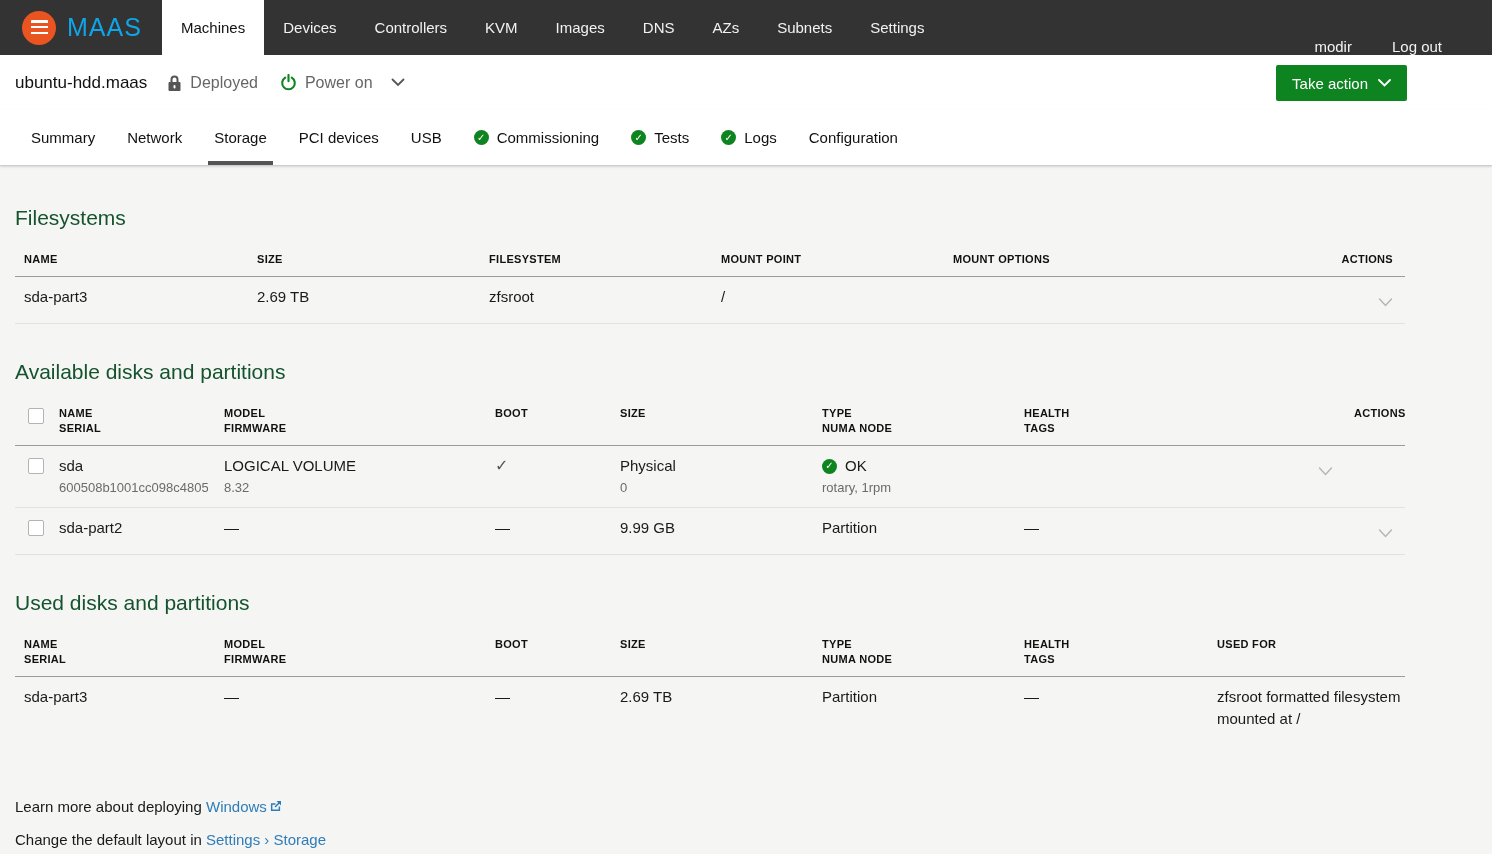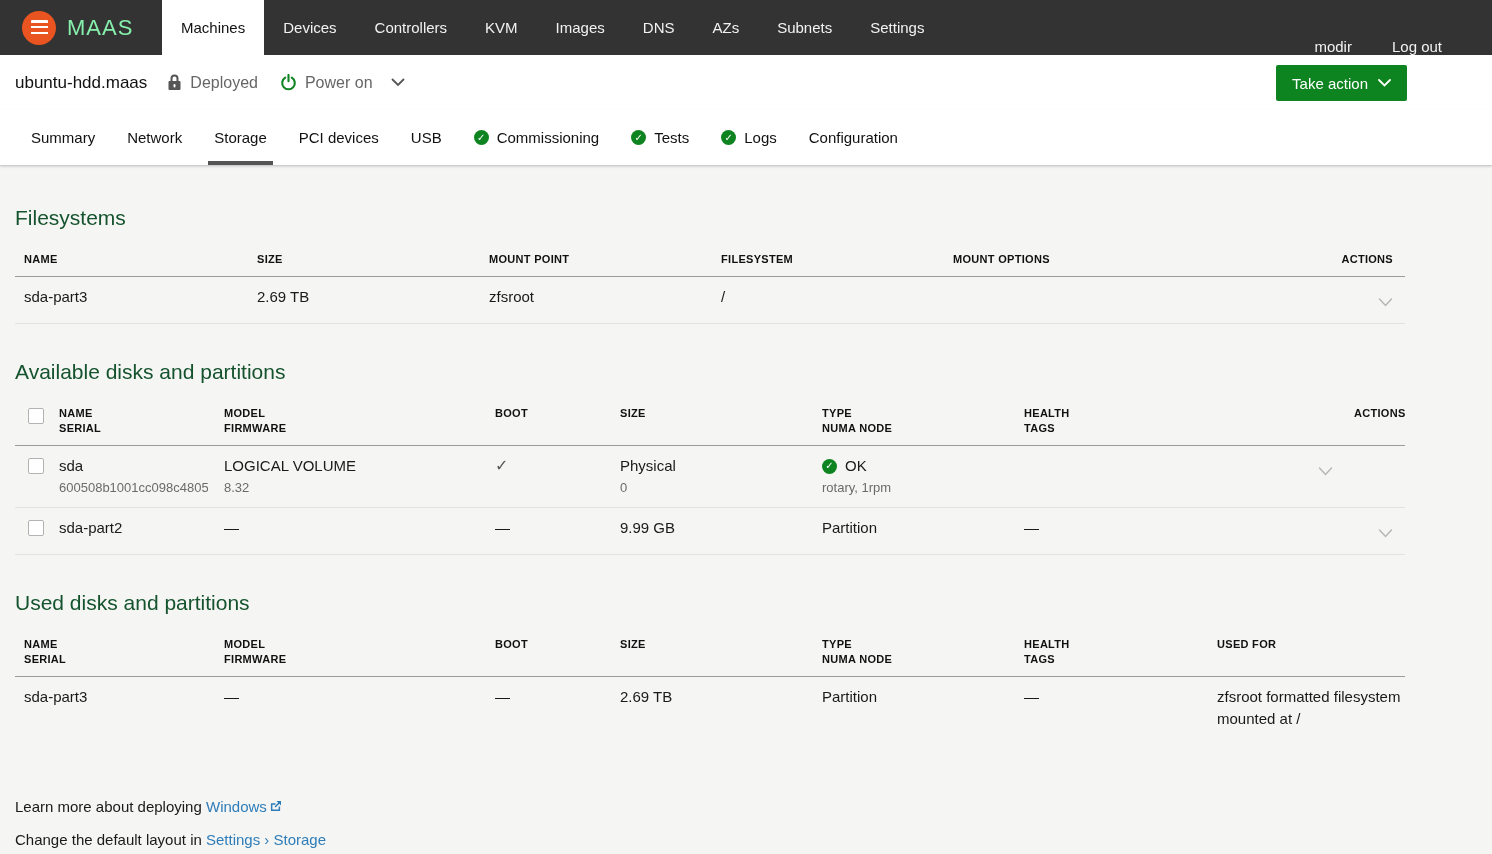--- a/index.html
+++ b/index.html
@@ -8,31 +8,31 @@
     font-family:"Liberation Sans","DejaVu Sans",sans-serif;
     background:#f5f5f4; color:#1a1a1a; font-size:15px;
   }
   
   .topnav { height:55px; background:#333333; display:flex; align-items:stretch; }
   .brand { display:flex; align-items:center; gap:11px; padding:0 20px 0 22px; min-width:162px; }
   .brand-logo { width:34px; height:34px; border-radius:50%; background:#e95420; display:flex; align-items:center; justify-content:center; flex:0 0 auto; }
   .brand-logo .bars { width:17px; height:15px;
     background:repeating-linear-gradient(to bottom,#ffffff 0 2.6px,rgba(0,0,0,0) 2.6px 5.8px);
     border-radius:1px; }
-  .brand-name { color:#86efac; font-size:22px; letter-spacing:1px; font-weight:400; }
+  .brand-name { color:#0ea5e9; font-size:25px; letter-spacing:1px; font-weight:400; }
   .nav-items { display:flex; list-style:none; align-items:stretch; }
   .nav-item { display:flex; align-items:center; padding:0 19px; color:#f2f2f2; font-size:15px; cursor:pointer; }
   .nav-item.active { background:#ffffff; color:#111111; }
   .nav-right { margin-left:auto; display:flex; align-items:flex-end; list-style:none; padding-right:30px; }
   .nav-right .nav-item { padding:0 20px; }
 
   
   .machine-header { background:#ffffff; height:55px; display:flex; align-items:center; padding-left:15px; position:relative; }
   .machine-name { font-size:17px; color:#111; margin-right:20px; }
-  .status-group { display:flex; align-items:flex-start; gap:8px; margin-right:22px; color:#666; font-size:16px; }
+  .status-group { display:flex; align-items:flex-end; gap:8px; margin-right:22px; color:#666; font-size:16px; }
   .power-group { display:flex; align-items:center; gap:8px; color:#666; font-size:16px; margin-right:18px;justify-content:space-between; }
   .icon-svg { display:inline-block; vertical-align:middle; }
   .take-action-btn { position:absolute; right:85px; top:10px; height:36px; padding:0 16px;
     background:#0e8420; color:#ffffff; border:0; border-radius:2px; font-size:15px;
     font-family:inherit; display:flex; align-items:center; gap:10px; cursor:pointer; }
 
   
   .tabs-row { background:#ffffff; display:flex; padding-left:15px; border-bottom:1px solid #cdcdcd;
     box-shadow:0 1px 2px rgba(0,0,0,0.12); position:relative; }
   .tab { display:flex; align-items:center; gap:8px; padding:0 16px; height:55px; color:#111;
@@ -158,22 +158,22 @@
     </div>
 </nav>
 
 <main class="content">
 
   <h2 class="section-title first">Filesystems</h2>
   <section>
     <div class="grid-row fs-grid thead">
       <div class="th">NAME</div>
       <div class="th">SIZE</div>
+      <div class="th">FILESYSTEM</div>
       <div class="th">MOUNT POINT</div>
-      <div class="th">FILESYSTEM</div>
       <div class="th">MOUNT OPTIONS</div>
       <div class="th right">ACTIONS</div>
     </div>
     <div class="grid-row fs-grid trow">
       <div class="td">sda-part3</div>
       <div class="td">2.69 TB</div>
       <div class="td">zfsroot</div>
       <div class="td">/</div>
       <div class="td"></div>
       <div class="td right chevron-cell">

